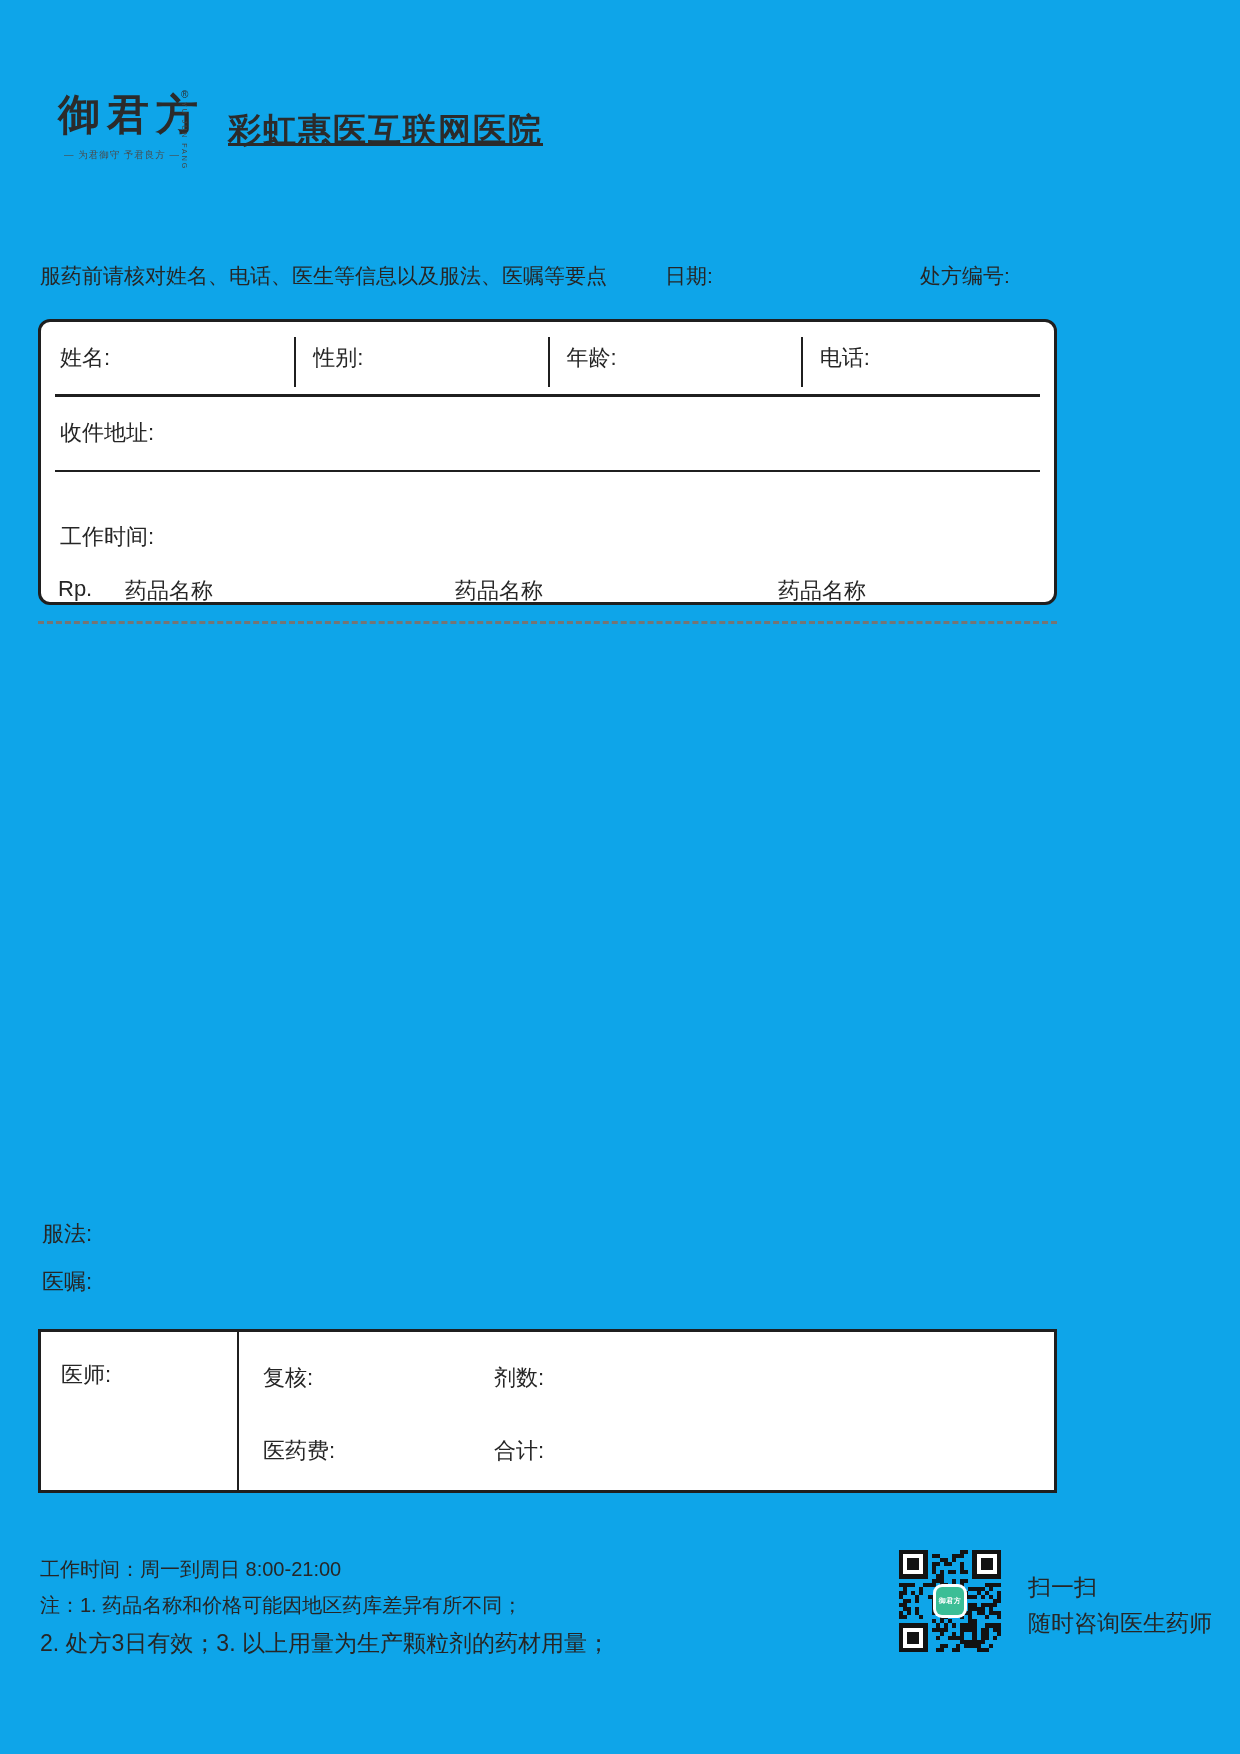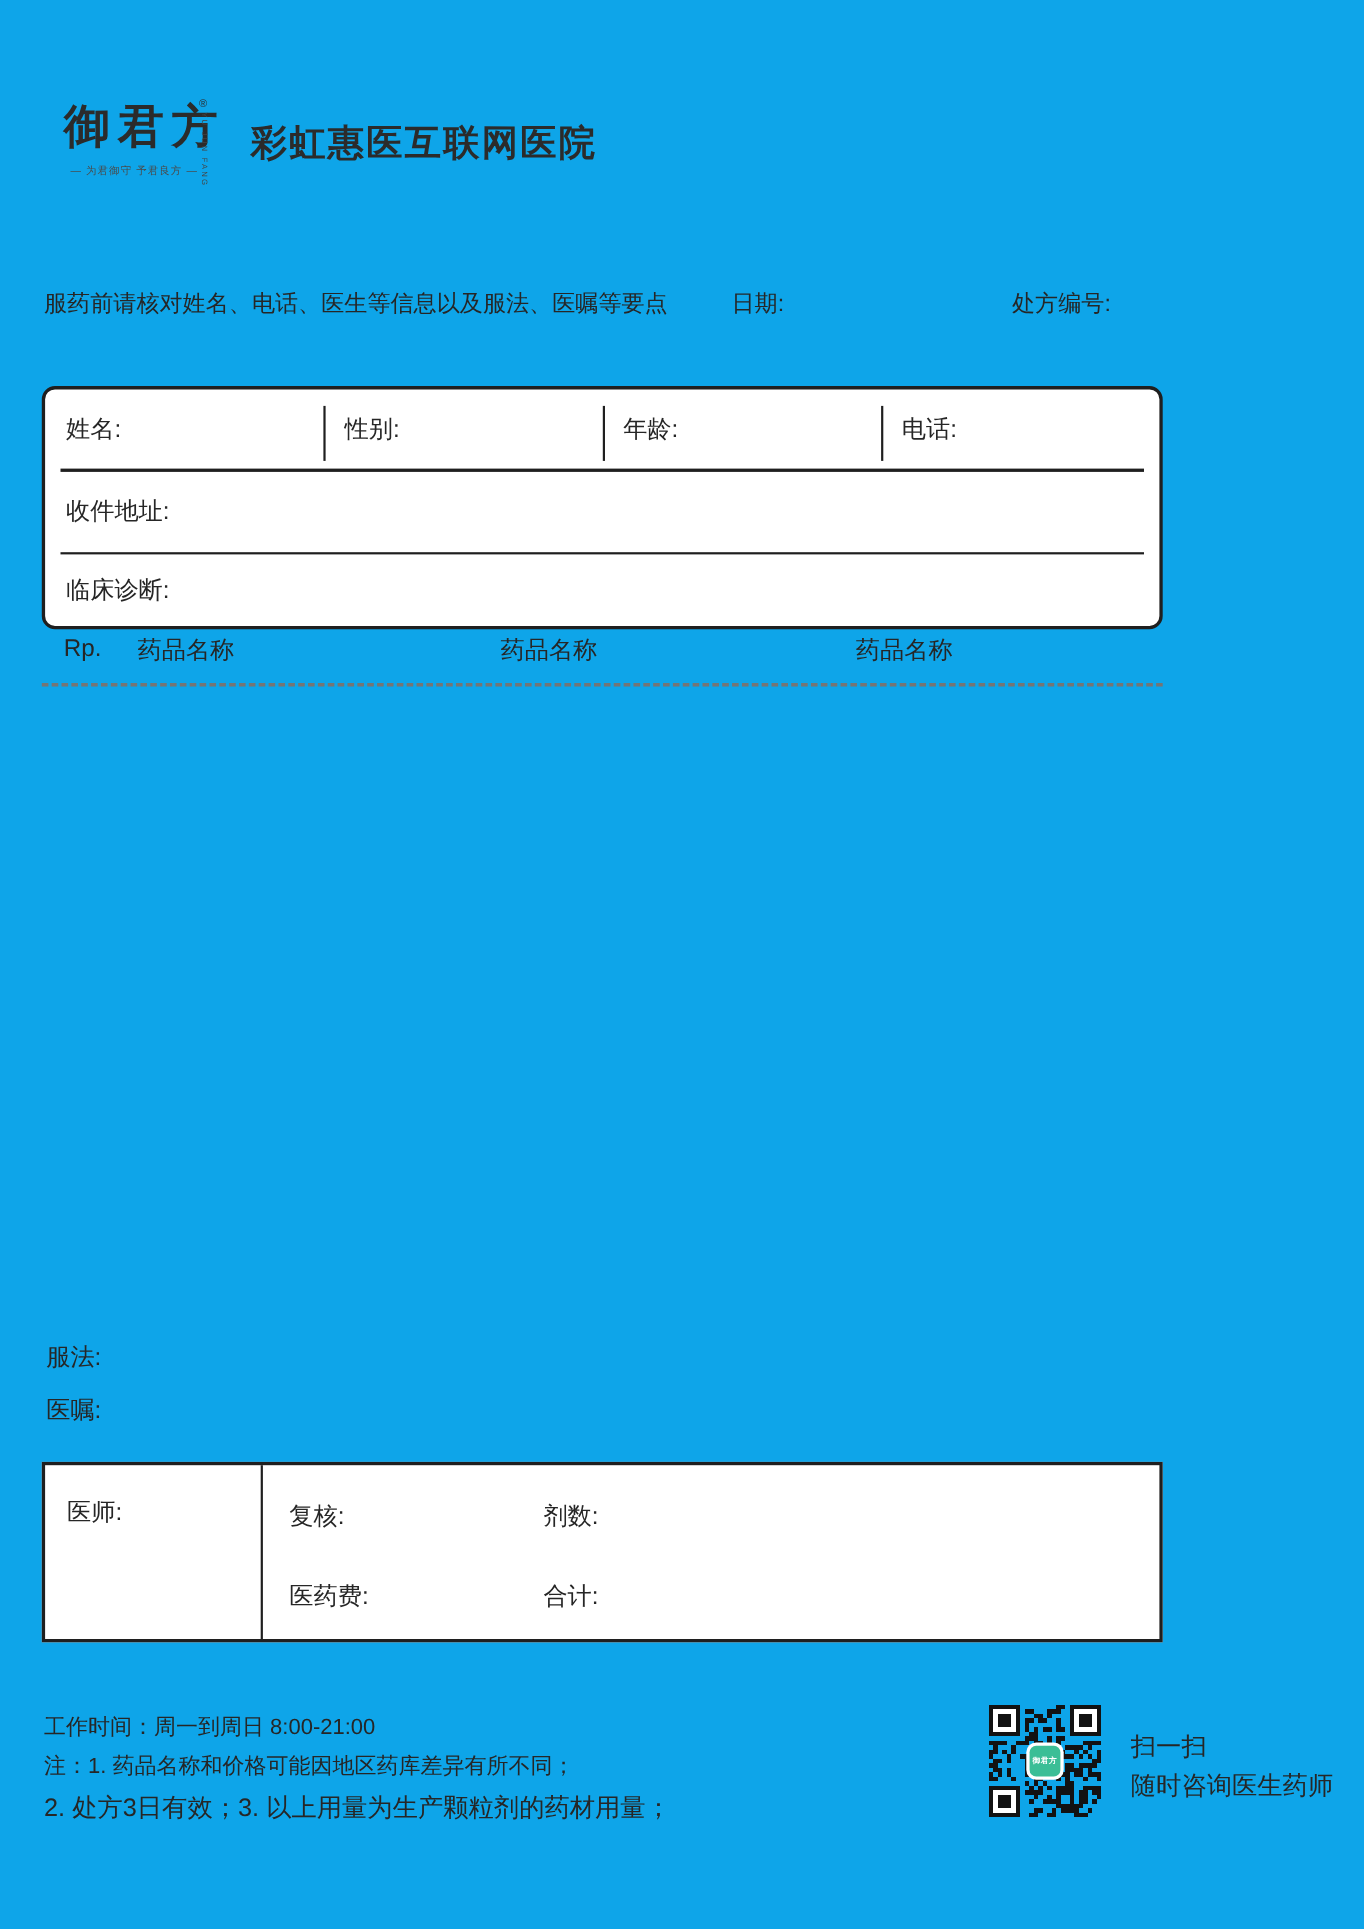--- a/index.html
+++ b/index.html
@@ -11,30 +11,30 @@
   .abs{position:absolute;}
 
   
   .logo-text{left:58px;top:94px;font-family:"DejaVu Serif","Liberation Serif",serif;
     font-size:42px;font-weight:700;letter-spacing:7px;color:#2b2b2b;line-height:1;}
   .logo-side{left:181px;top:90px;display:flex;flex-direction:column;align-items:center;gap:2px;}
   .reg-mark{font-size:10px;color:#2b2b2b;line-height:1;}
   .logo-vertical{writing-mode:vertical-rl;font-size:7px;letter-spacing:2px;color:#444;line-height:1;}
   .tagline{left:52px;top:149px;width:140px;text-align:center;font-size:9.5px;
     letter-spacing:1px;color:#4a4a4a;white-space:nowrap;}
-  .hospital-name{left:228px;top:108px;font-size:33px;font-weight:800;letter-spacing:2px;color:#2b2b2b;}
+  .hospital-name{left:228px;top:108px;font-size:33px;font-weight:800;letter-spacing:2px;color:#2b2b2b;text-decoration:underline;}
 
   
   .notice{left:40px;top:262px;font-size:21px;}
   .date-label{left:665px;top:262px;font-size:21px;}
   .rxno-label{left:920px;top:262px;font-size:21px;}
 
   
-  .patient-box{left:38px;top:319px;width:1019px;height:221px;border:3px solid #1f1f1f;
-    border-radius:12px;display:flex;flex-direction:column;background:#fff;margin-top:32px;}
+  .patient-box{left:38px;top:319px;width:1019px;height:286px;border:3px solid #1f1f1f;
+    border-radius:12px;display:flex;flex-direction:column;background:#fff;}
   .p-row{position:relative;display:flex;align-items:center;}
   .p-row1{height:72px;}
   .p-cell{position:relative;width:25%;height:100%;display:flex;align-items:center;padding-left:19px;}
   .p-cell.vd::before{content:"";position:absolute;left:0;top:15px;bottom:7px;width:2px;background:#1f1f1f;}
   .hline{height:2.5px;background:#1f1f1f;margin:0 14px;flex:none;}
   .p-row2{height:73px;padding-left:19px;}
   .p-row3{flex:1;padding-left:19px;}
   .flabel{font-size:22px;color:#262626;}
 
   
@@ -107,21 +107,21 @@
       <div class="p-cell vd">
         <span class="flabel">电话:</span>
       </div>
     </div>
     <div class="hline"></div>
     <div class="p-row p-row2">
       <span class="flabel">收件地址:</span>
     </div>
     <div class="hline"></div>
     <div class="p-row p-row3">
-      <span class="flabel">临床诊断:</span>
+      <span class="flabel">工作时间:</span>
     </div>
   </div>
 
   <div class="abs rp-row">
     <span class="rp-pos">Rp.</span>
     <span class="col1">药品名称</span>
     <span class="col2">药品名称</span>
     <span class="col3">药品名称</span>
   </div>
   <div class="abs dashed"></div>

